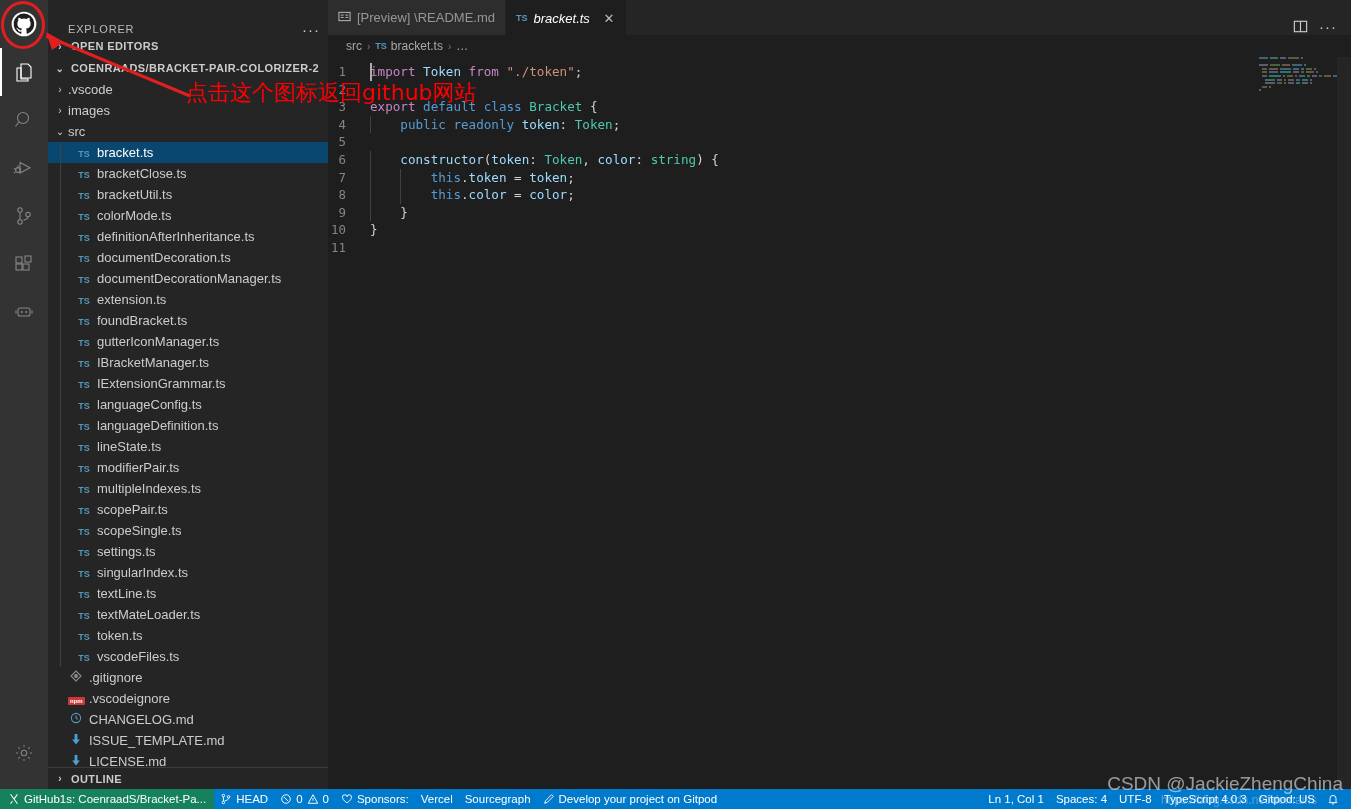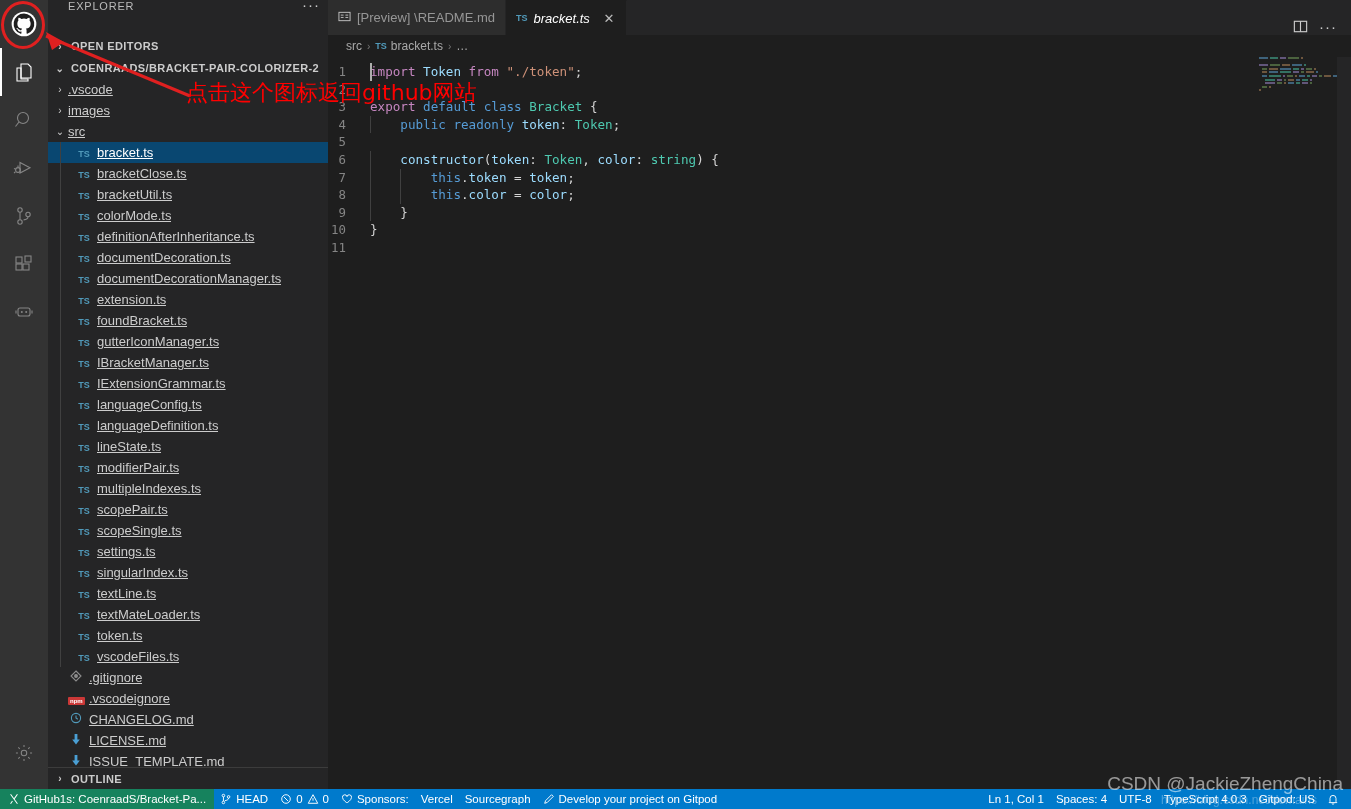--- a/index.html
+++ b/index.html
@@ -31,21 +31,21 @@
 
   
   .ab-gh { width:48px; height:48px; display:flex; align-items:center; justify-content:center; cursor:pointer; }
 
   
   .sidebar {
     position:absolute; left:48px; top:0; width:280px; height:789px;
     background:#252526; display:flex; flex-direction:column;
   }
   .sb-title {
-    height:35px; display:flex; align-items:flex-start; justify-content:space-between;
+    height:35px; display:flex; align-items:flex-end; justify-content:space-between;
     padding:0 8px 0 20px; flex:0 0 35px;
   }
   .sb-title .t {
     font-size:11px; letter-spacing:.8px; color:#bbbbbb; text-transform:uppercase;
   }
   .sb-title .dots { color:#cccccc; font-size:15px; line-height:10px; letter-spacing:1px; cursor:pointer; }
 
   .section-header {
     height:22px; display:flex; align-items:center; gap:3px; padding-left:4px;
     font-size:11px; font-weight:bold; letter-spacing:.4px; color:#cccccc; cursor:pointer;
@@ -55,21 +55,21 @@
   .section-bottom { border-top:1px solid #3c3c3c; }
 
   .tree { flex:1 1 auto; overflow:hidden; position:relative; }
   .row {
     height:21px; display:flex; align-items:center; white-space:nowrap;
     font-size:13px; color:#cccccc; cursor:pointer; position:relative;
   }
   .row.selected { background:#094771; color:#ffffff; }
   .row .tw { width:16px; flex:0 0 16px; text-align:center; font-size:10px; color:#cccccc; }
   .row .ic { width:16px; flex:0 0 16px; text-align:center; margin-right:5px; }
-  .row .lbl { overflow:hidden; text-overflow:ellipsis;text-decoration:underline; }
+  .row .lbl { overflow:hidden; text-overflow:ellipsis; }
   .ts-ico { color:#519aba; font-size:9px; font-weight:bold; font-family:"Liberation Sans",sans-serif; }
   .guide { position:absolute; left:0; top:0; bottom:0; width:1px; background:#404040; }
 
   
   .editor { position:absolute; left:328px; top:0; right:0; height:789px; background:#1e1e1e; }
   .tabsbar { height:35px; background:#252526; display:flex; align-items:flex-end; position:relative; }
   .tab {
     display:flex; align-items:center; gap:6px; padding:0 10px; height:35px;
     font-size:13px; color:#969696; background:#2d2d2d; cursor:pointer;
     border-right:1px solid #252526; max-width:260px;
@@ -440,29 +440,29 @@
               <path d="M6 3.4V6l1.8 1.2"></path>
             </svg></span>
           <span class="lbl">CHANGELOG.md</span>
         </div>
         <div class="row">
           <span style="display:inline-block;width:4px;flex:0 0 4px;"></span>
           <span class="tw"></span>
           <span class="ic"><svg width="12" height="13" viewBox="0 0 12 13" fill="#4a9fd4">
               <path d="M4.6 1h2.8v5.6h2.4L6 11.6 2.2 6.6h2.4z"></path>
             </svg></span>
-          <span class="lbl">LICENSE.md</span>
+          <span class="lbl">ISSUE_TEMPLATE.md</span>
         </div>
         <div class="row">
           <span style="display:inline-block;width:4px;flex:0 0 4px;"></span>
           <span class="tw"></span>
           <span class="ic"><svg width="12" height="13" viewBox="0 0 12 13" fill="#4a9fd4">
               <path d="M4.6 1h2.8v5.6h2.4L6 11.6 2.2 6.6h2.4z"></path>
             </svg></span>
-          <span class="lbl">ISSUE_TEMPLATE.md</span>
+          <span class="lbl">LICENSE.md</span>
         </div>
         <div class="guide" style="left: 12px; top: 63px; height: 525px; bottom: auto;"></div>
       </div>
 
     <div class="section-header section-bottom">
       <span class="tw">›</span>
       <span>OUTLINE</span>
     </div>
   </div>
 

